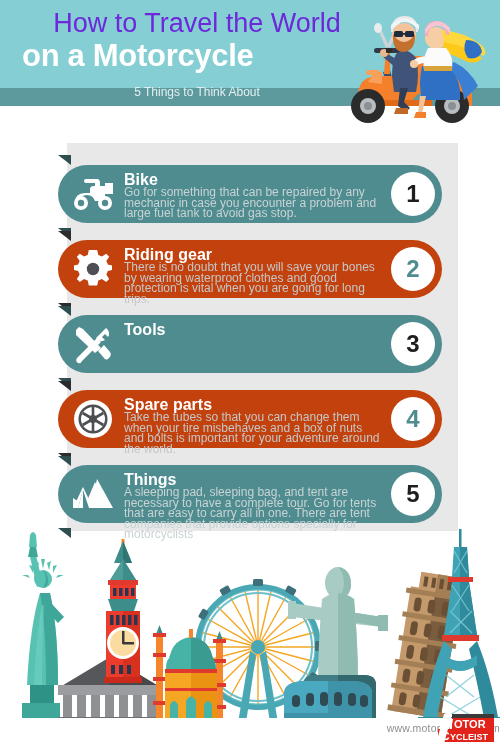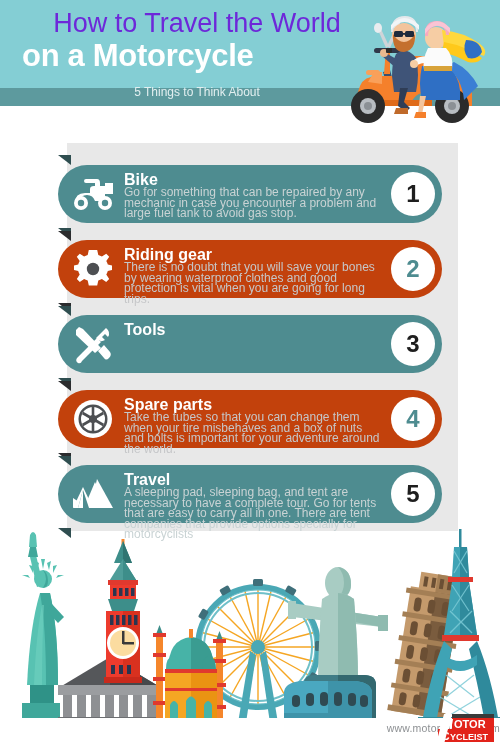--- a/index.html
+++ b/index.html
@@ -279,21 +279,21 @@
         <path d="M26 2 L42 31 L34 31 L24 11 Z" fill="#ffffff"></path>
         <path d="M24 5 L36 31 L13 31 Z" fill="#ffffff"></path>
 
         <path d="M12 10 L22 31 L2 31 Z" fill="#ffffff"></path>
         <path d="M12 13 L18 31 L7 31 Z" fill="#4e8c90"></path>
         <path d="M12 13 L12 31 L7 31 Z" fill="#ffffff"></path>
         <path d="M2 21 L8 25 L2 31 Z" fill="#ffffff"></path>
       </svg>
     </div>
     <div class="card-body">
-      <div class="card-title">Travel</div>
+      <div class="card-title">Things</div>
       <div class="card-desc">A sleeping pad, sleeping bag, and tent are necessary to have a complete tour. Go for tents that are easy to carry all in one. There are tent companies that provide options specially for motorcyclists</div>
     </div>
     <div class="badge dark-num">5</div>
   </div>
 
   <div class="skyline">
     <svg width="500" height="198" viewBox="0 0 500 198">
 
       <g>
         <path d="M22 198 L22 178 L60 178 L60 198 Z" fill="#3fa79a"></path>

